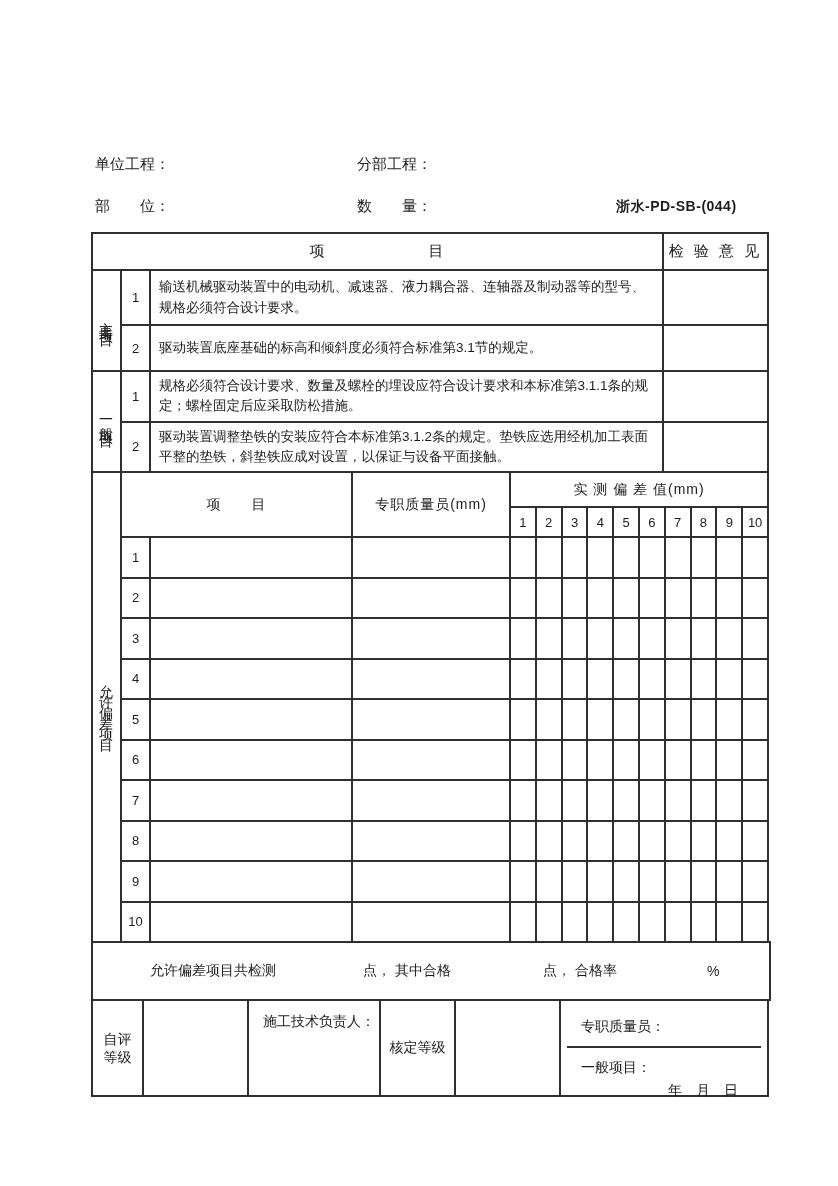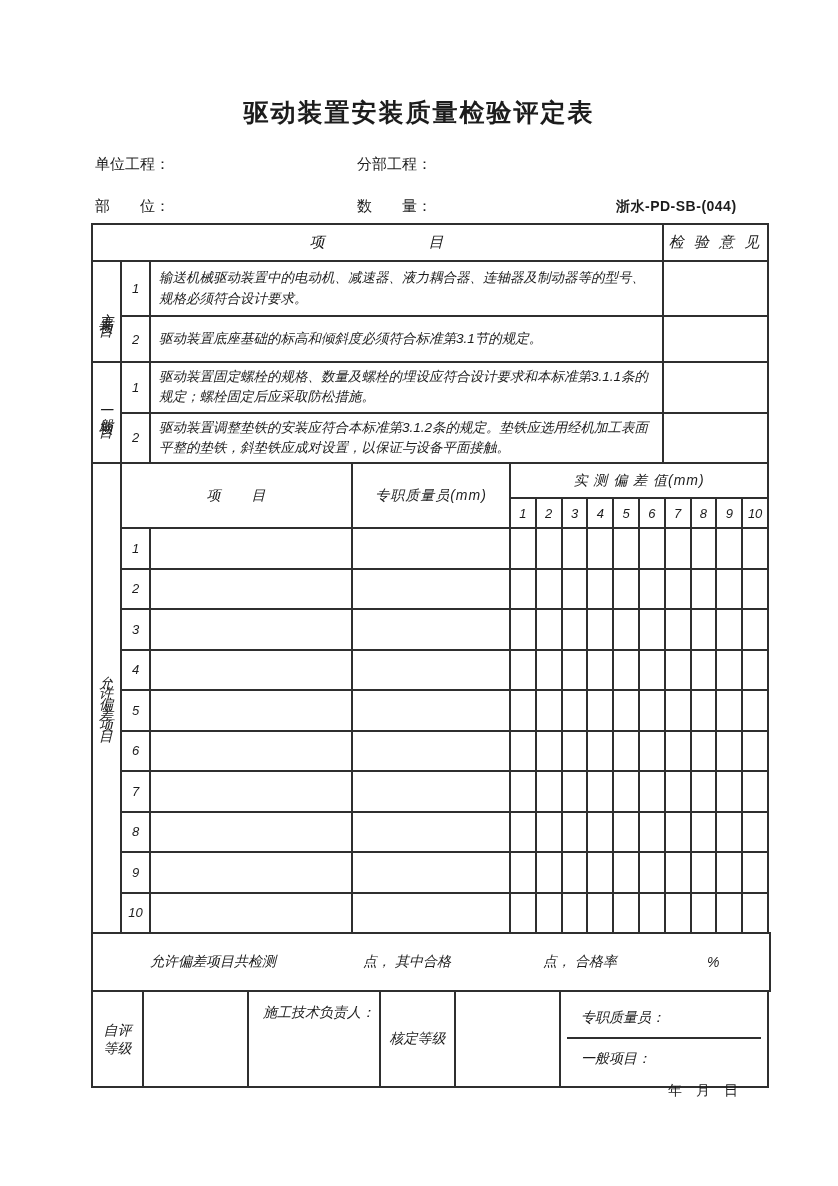--- a/index.html
+++ b/index.html
@@ -8,21 +8,21 @@
     font-family:"Liberation Sans", sans-serif; color:#1c1c1c; overflow:hidden;
   }
   .title {
     position:absolute; top:96px; left:0; right:0; text-align:center;
     font-size:25px; font-weight:bold; letter-spacing:2px; margin:0;
     font-family:"Liberation Serif", serif;
   }
   .meta-label { position:absolute; font-size:15px; white-space:nowrap; }
   .form-code { position:absolute; font-size:14px; white-space:nowrap; letter-spacing:0.5px;font-weight:bold; }
 
-  .tables { position:absolute; left:91px; top:223px; width:678px;font-style:italic; }
+  .tables { position:absolute; left:91px; top:232px; width:678px; }
   table { border-collapse:collapse; table-layout:fixed; width:678px; }
   .t2, .t3, .t4 { margin-top:-2px; }
   td { border:2px solid #2f2f2f; padding:0; font-size:13.5px; vertical-align:middle; }
 
   td.ch { text-align:center; font-size:15px; letter-spacing:2px; white-space:nowrap; }
   td.num { text-align:center; font-size:13px; }
   td.itm { padding:4px 10px 4px 8px; line-height:1.5; text-align:left;border-radius:25px; }
   td.blank { background:#ffffff; }
 
   .vert {
@@ -50,21 +50,20 @@
   .half { height:39px; display:flex; align-items:center; padding-left:14px; font-size:14px; white-space:nowrap; }
   .half + .half { border-top:2px solid #2f2f2f; }
 
   .date-line { position:absolute; top:1082px; left:668px; font-size:14px; white-space:nowrap; }
 </style>
 </head>
 <body>
 
 <div class="sheet">
 
-  <h1 class="title">驱动装置安装质量检验评定表</h1>
 
   <span class="meta-label" style="left:95px; top:155px;">单位工程：</span>
   <span class="meta-label" style="left:357px; top:155px;">分部工程：</span>
   <span class="meta-label" style="left:95px; top:197px;">部　　位：</span>
   <span class="meta-label" style="left:357px; top:197px;">数　　量：</span>
   <span class="form-code" style="left:616px; top:198px;">浙水-PD-SB-(044)</span>
 
   <div class="tables">
 
     <table class="t1">
@@ -86,21 +85,21 @@
           <td class="blank"></td>
         </tr>
         <tr style="height:46px">
           <td class="num">2</td>
           <td class="itm">驱动装置底座基础的标高和倾斜度必须符合标准第3.1节的规定。</td>
           <td class="blank"></td>
         </tr>
         <tr style="height:49px">
           <td class="vcell" rowspan="2"><span class="vert">一般项目</span></td>
           <td class="num">1</td>
-          <td class="itm">驱动装置固定螺栓的规格、数量及螺栓的埋设应符合设计要求和本标准第3.1.1条的规定；螺栓固定后应采取防松措施。</td>
+          <td class="itm">规格必须符合设计要求、数量及螺栓的埋设应符合设计要求和本标准第3.1.1条的规定；螺栓固定后应采取防松措施。</td>
           <td class="blank"></td>
         </tr>
         <tr style="height:50px">
           <td class="num">2</td>
           <td class="itm">驱动装置调整垫铁的安装应符合本标准第3.1.2条的规定。垫铁应选用经机加工表面平整的垫铁，斜垫铁应成对设置，以保证与设备平面接触。</td>
           <td class="blank"></td>
         </tr>
       </tbody>
     </table>
 

